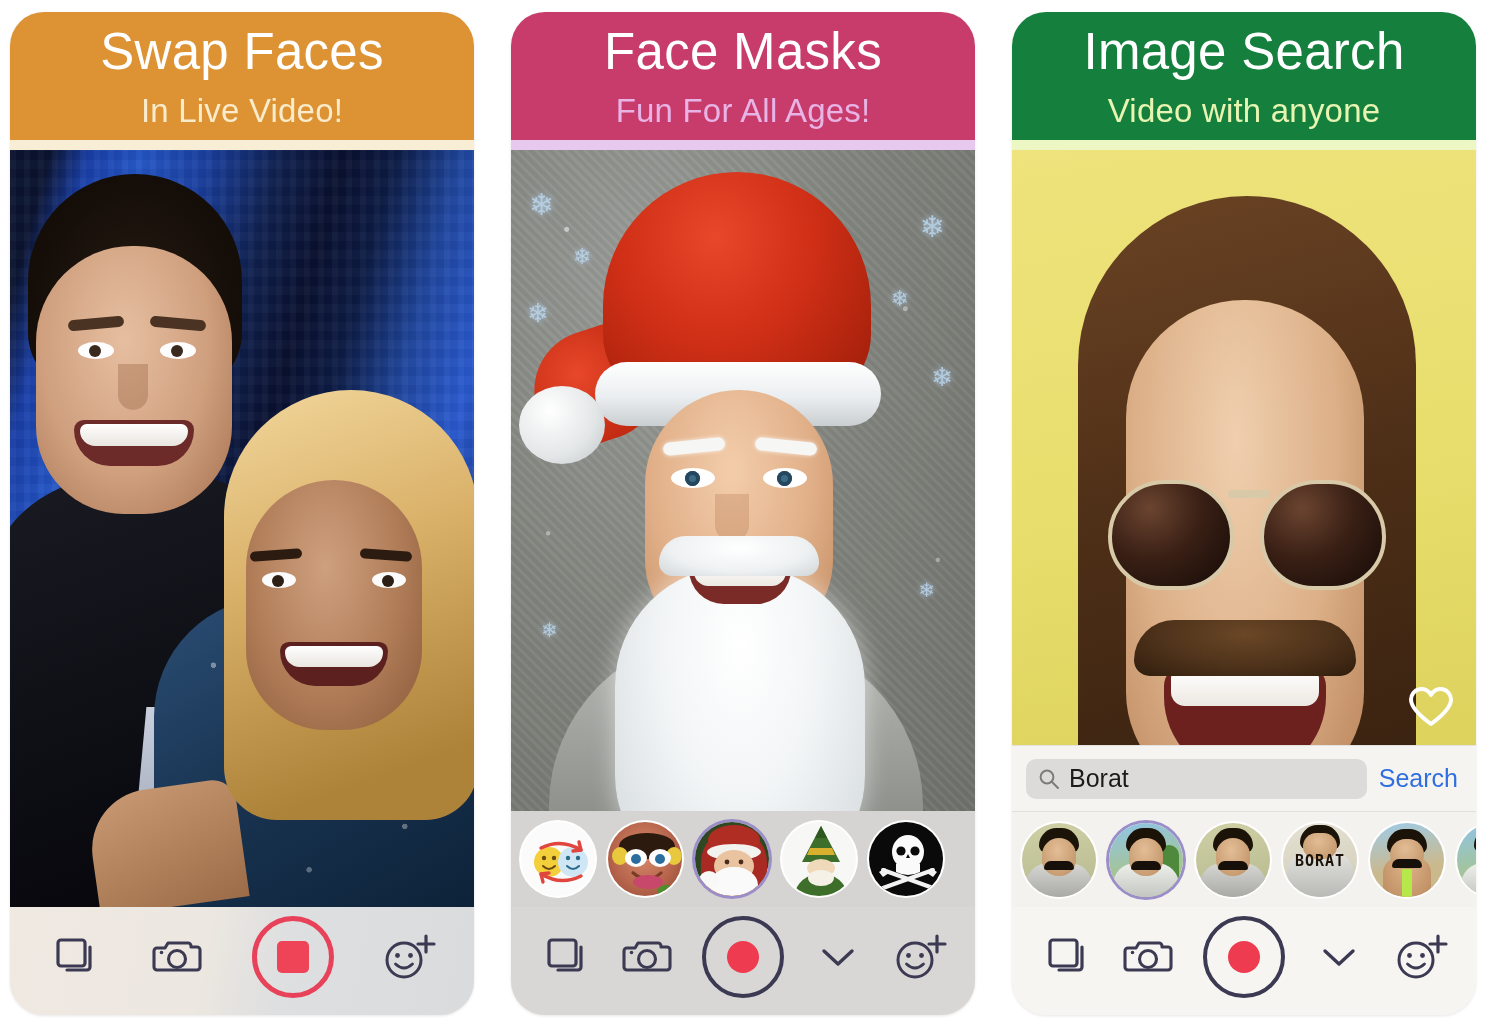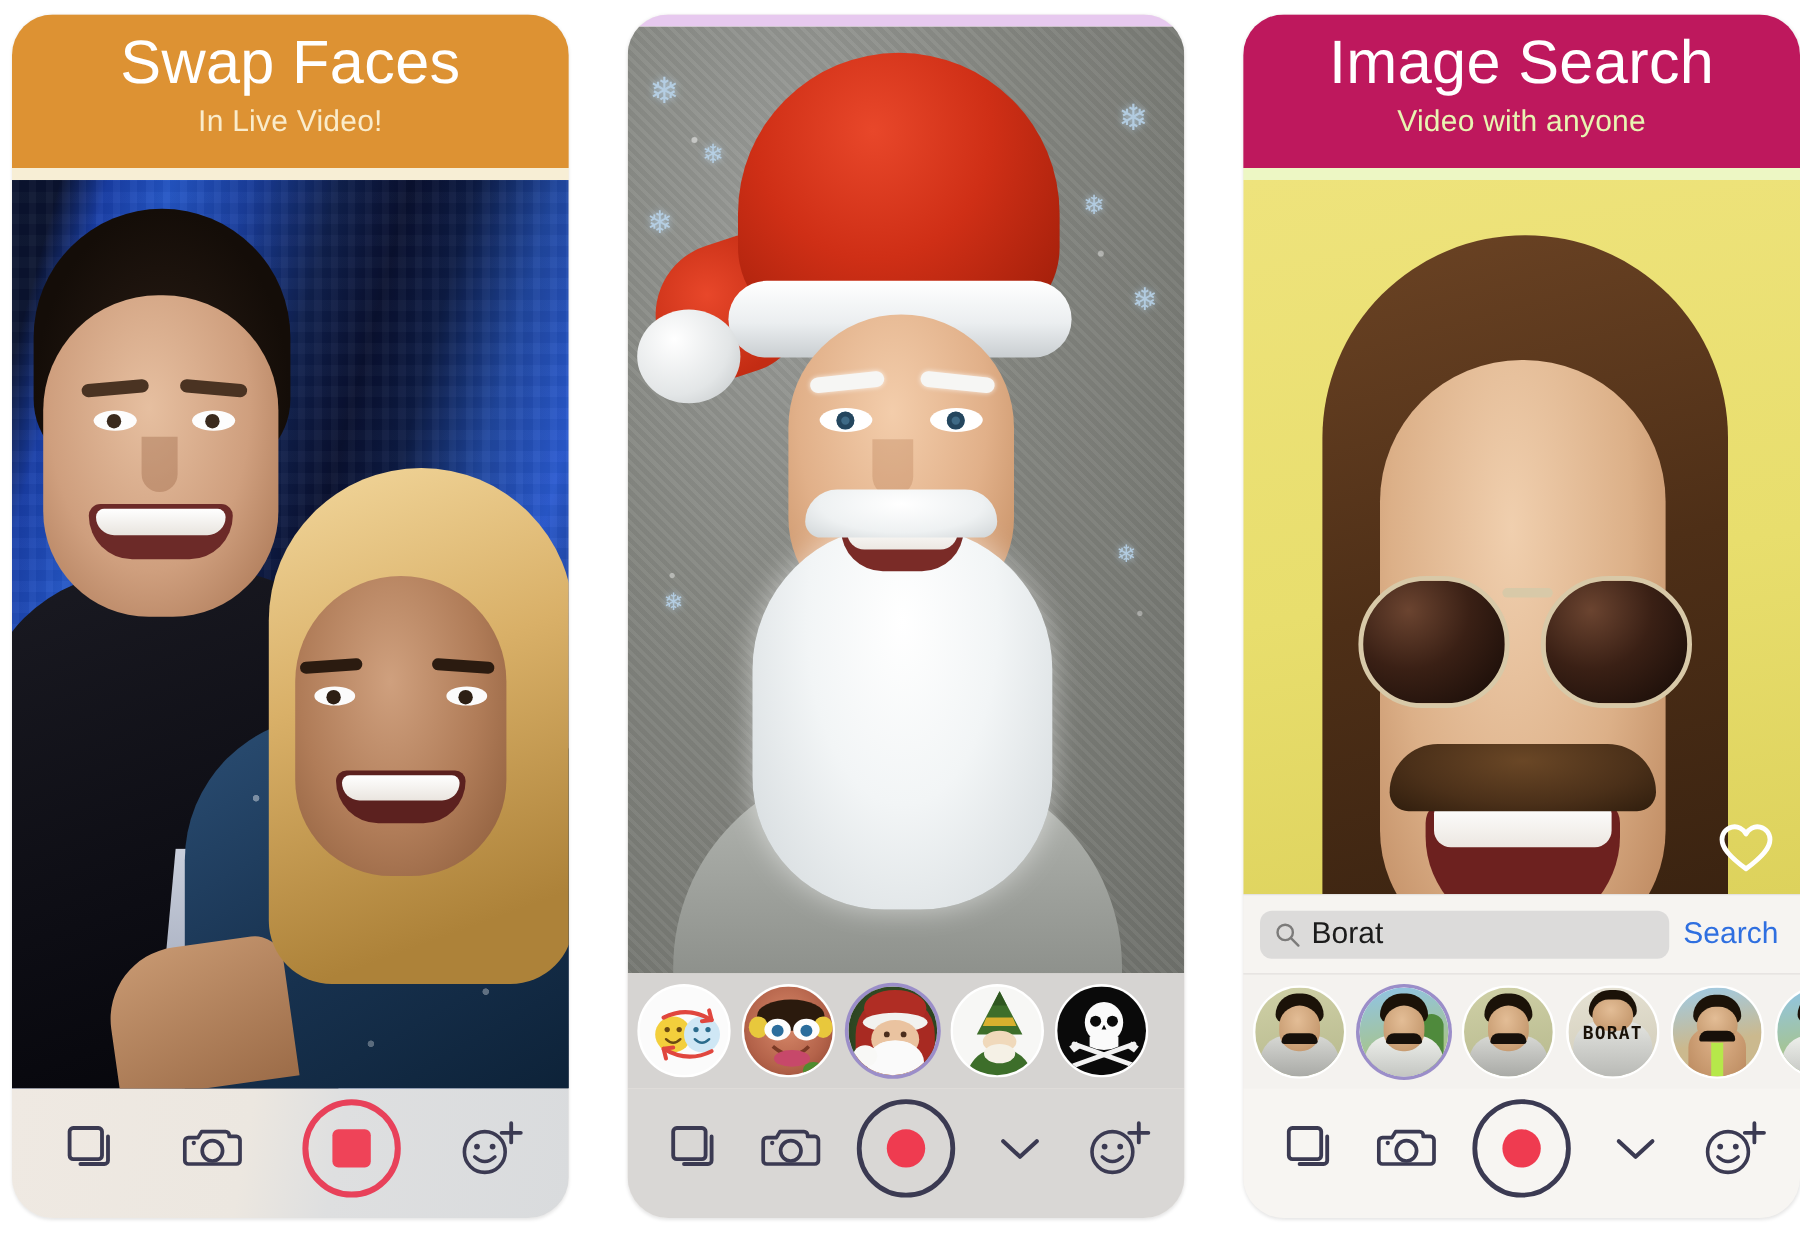--- a/index.html
+++ b/index.html
@@ -15,21 +15,21 @@
     overflow: hidden;
   }
   .board {
     position: relative;
     width: 1500px;
     height: 825px;
     display: flex;
     justify-content: space-between;
     align-items: flex-start;
     box-sizing: border-box;
-    padding: 12px 0 16px 10px;
+    padding: 12px 24px 16px 10px;
   }
 
   
   .panel {
     position: relative;
     width: 464px;
     height: 1003px;
     border-radius: 34px;
     overflow: hidden;
     background: #f2efeb;
@@ -49,26 +49,26 @@
   }
   .hdr-title {
     font-size: 51px;
     line-height: 56px;
     font-weight: 400;
     color: #ffffff;
     letter-spacing: 0.3px;
     white-space: nowrap;
   }
   .hdr-sub {
-    font-size: 25px;
+    font-size: 33px;
     line-height: 40px;
     font-weight: 400;
     letter-spacing: 0.2px;
     white-space: nowrap;
-    margin-top: 1px;
+    margin-top: 11px;
   }
   .hdr-strip {
     height: 10px;
     width: 100%;
   }
 
   
   .stage {
     position: relative;
     flex: 1 1 auto;
@@ -458,20 +458,24 @@
           <circle cx="28.5" cy="23.5" r="2.4" fill="#3b3a52"></circle>
           <path d="M13.5 32 q8.5 8 17 0" fill="none" stroke="#3b3a52" stroke-width="2.8" stroke-linecap="round"></path>
           <path d="M44 4 v16 M36 12 h16" stroke="#3b3a52" stroke-width="3.2" stroke-linecap="round"></path>
         </svg>
       </div>
     </nav>
   </section>
 
   <section class="panel">
 
+    <header class="hdr" style="background:#c83c6b;">
+      <div class="hdr-title">Face Masks</div>
+      <div class="hdr-sub" style="color:#e8b4e6;">Fun For All Ages!</div>
+    </header>
     <div class="hdr-strip" style="background:#e7c9ef;"></div>
 
     <div class="stage">
       <div class="p2-bg"></div>
       <div class="flake" style="left:18px; top:40px;">❄</div>
       <div class="flake" style="left:62px; top:96px; font-size:22px;">❄</div>
       <div class="flake" style="left:16px; top:150px; font-size:26px;">❄</div>
       <div class="flake" style="right:30px; top:62px;">❄</div>
       <div class="flake" style="right:66px; top:138px; font-size:22px;">❄</div>
       <div class="flake" style="right:22px; top:214px; font-size:26px;">❄</div>
@@ -606,21 +610,21 @@
           <circle cx="28.5" cy="23.5" r="2.4" fill="#3b3a52"></circle>
           <path d="M13.5 32 q8.5 8 17 0" fill="none" stroke="#3b3a52" stroke-width="2.8" stroke-linecap="round"></path>
           <path d="M44 4 v16 M36 12 h16" stroke="#3b3a52" stroke-width="3.2" stroke-linecap="round"></path>
         </svg>
       </div>
     </nav>
   </section>
 
   <section class="panel">
 
-    <header class="hdr" style="background:#be185d;">
+    <header class="hdr" style="background:#15803d;">
       <div class="hdr-title">Image Search</div>
       <div class="hdr-sub" style="color:#e8f5b2;">Video with anyone</div>
     </header>
     <div class="hdr-strip" style="background:#edf7c4;"></div>
 
     <div class="stage">
       <div class="p3-bg"></div>
       <div class="p3-hair"></div>
       <div class="p3-face"></div>
 

